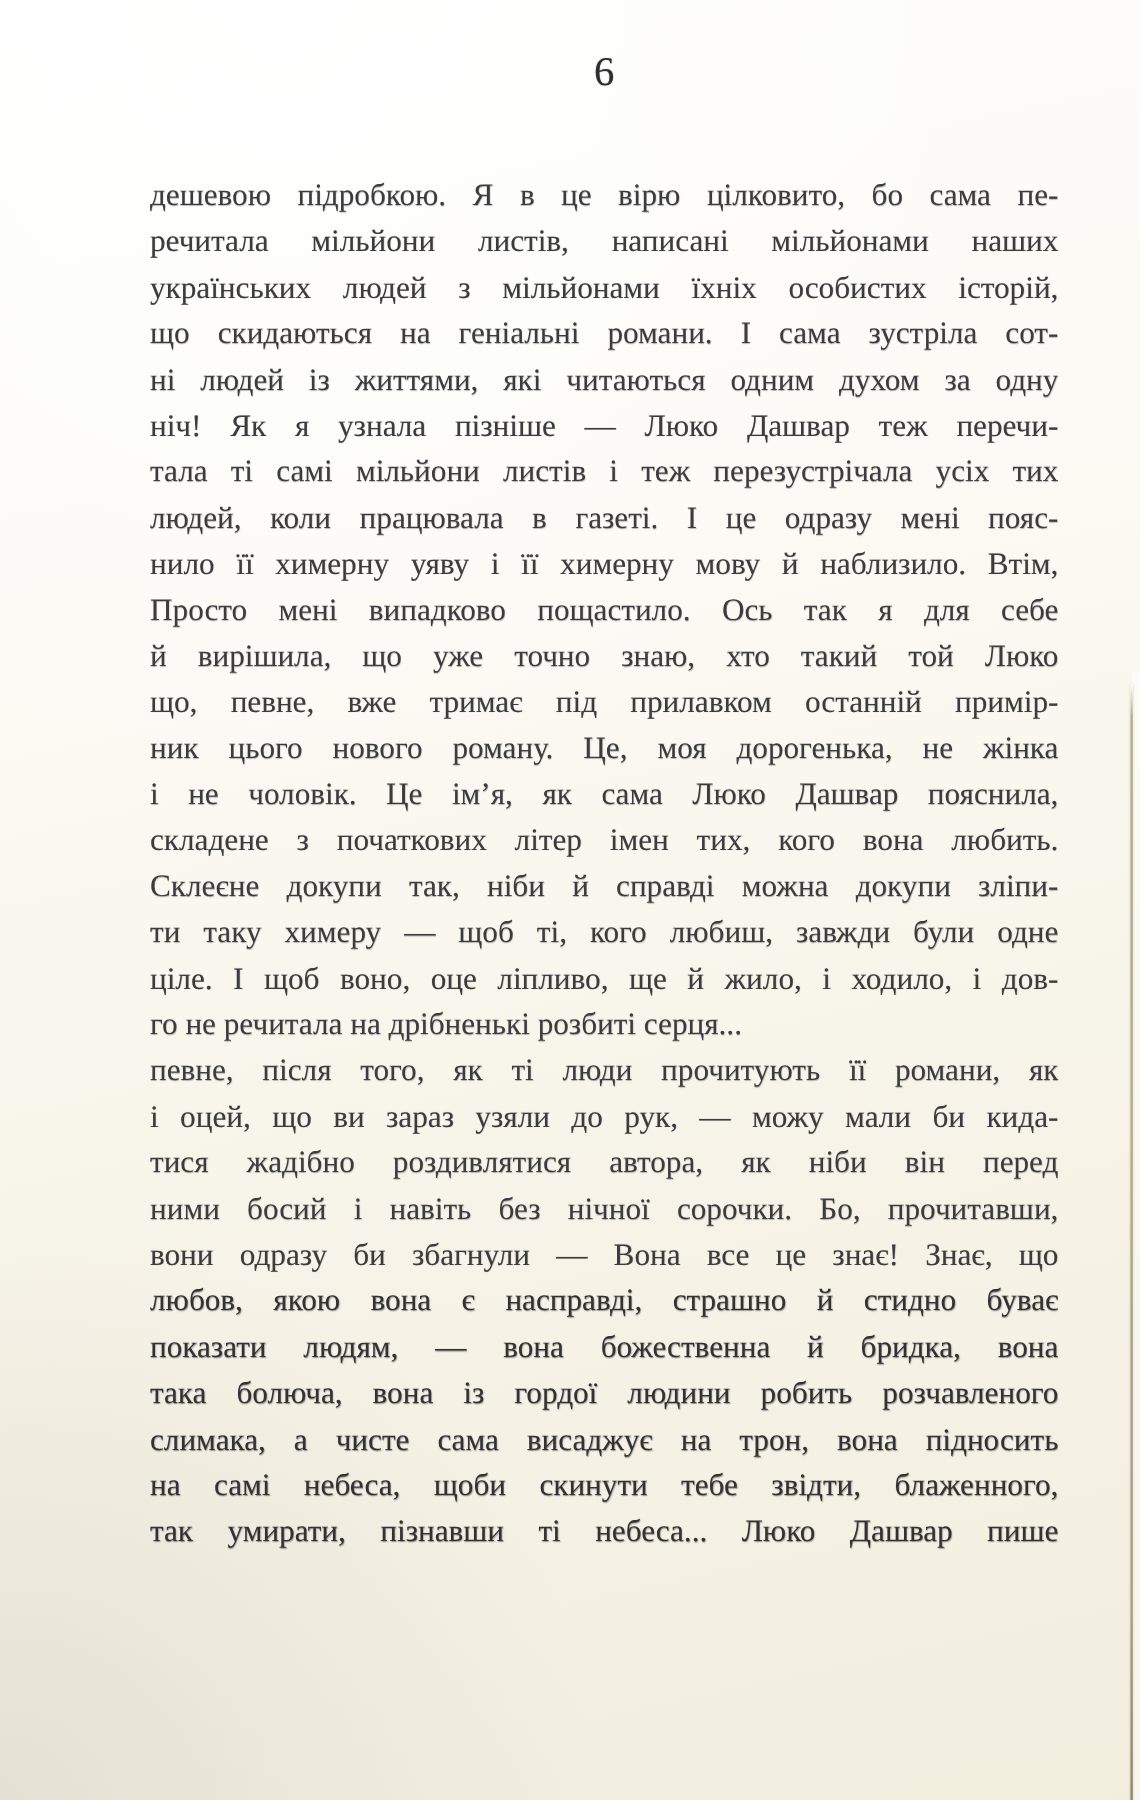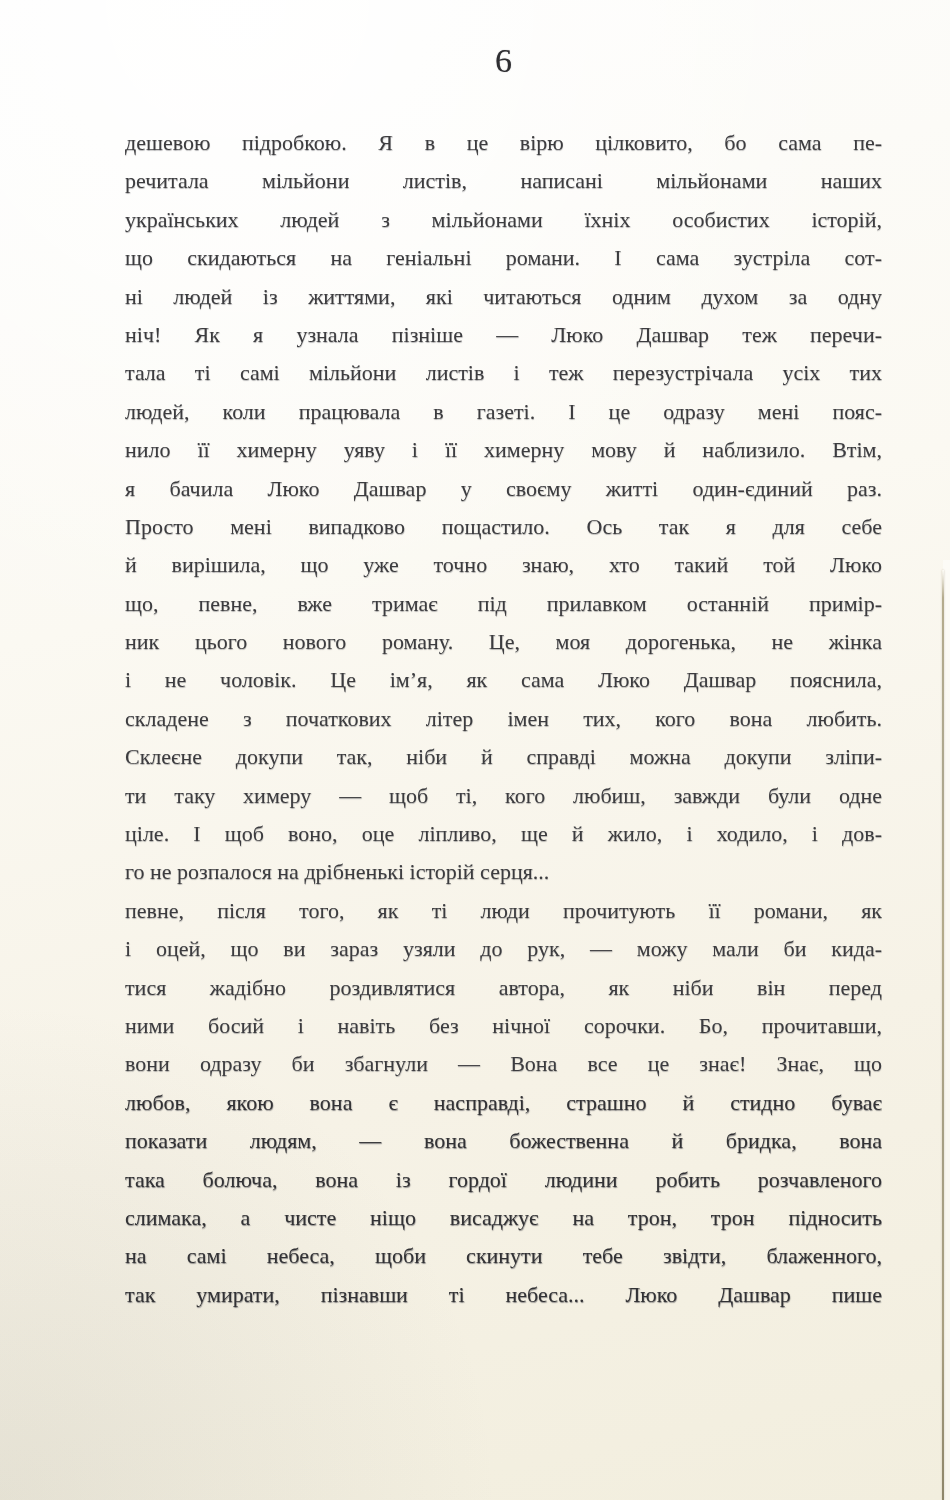--- a/index.html
+++ b/index.html
@@ -13,22 +13,22 @@
       radial-gradient(circle at 0% 100%, rgba(150,148,138,0.16), rgba(150,148,138,0) 28%),
       radial-gradient(120% 80% at 25% 0%, rgba(255,255,255,0.95), rgba(255,255,255,0) 55%),
       linear-gradient(168deg, #fdfdfc 0%, #fbf9f2 38%, #f6f2e6 70%, #f2eede 100%);
   }
   .page-number {
     position:absolute; top:42px; left:125px; width:757px;
     text-align:center; font-size:34px; color:#2e2e31;
     text-shadow:0 0 1px rgba(70,70,80,0.55);
   }
   .text-block {
-    position:absolute; left:125px; top:124px; width:757px;
-    font-size:22px; color:#3c3c3f;
+    position:absolute; left:125px; top:144px; width:757px;
+    font-size:26px; color:#3c3c3f;
     text-shadow:0.3px 0.5px 0.8px rgba(95,95,100,0.45);
     font-family:Liberation Serif, serif;
   }
   .line {
     height:38.4px; line-height:38.4px; overflow:hidden;
     text-align:justify; text-align-last:justify;
   }
   .line.end { text-align-last:left; }
   .line.indent { text-indent:40px; }
   
@@ -65,43 +65,42 @@
     <div class="para para1">
       <div class="line">дешевою підробкою. Я в це вірю цілковито, бо сама пе-</div>
       <div class="line">речитала мільйони листів, написані мільйонами наших</div>
       <div class="line">українських людей з мільйонами їхніх особистих історій,</div>
       <div class="line">що скидаються на геніальні романи. І сама зустріла сот-</div>
       <div class="line">ні людей із життями, які читаються одним духом за одну</div>
       <div class="line">ніч! Як я узнала пізніше — Люко Дашвар теж перечи-</div>
       <div class="line">тала ті самі мільйони листів і теж перезустрічала усіх тих</div>
       <div class="line">людей, коли працювала в газеті. І це одразу мені пояс-</div>
       <div class="line">нило її химерну уяву і її химерну мову й наблизило. Втім,</div>
-      <div class="line">я бачила Люко Дашвар у своєму житті один-єдиний раз.</div>
       <div class="line">Просто мені випадково пощастило. Ось так я для себе</div>
       <div class="line">й вирішила, що уже точно знаю, хто такий той Люко</div>
       <div class="line">що, певне, вже тримає під прилавком останній примір-</div>
       <div class="line">ник цього нового роману. Це, моя дорогенька, не жінка</div>
       <div class="line">і не чоловік. Це ім’я, як сама Люко Дашвар пояснила,</div>
       <div class="line">складене з початкових літер імен тих, кого вона любить.</div>
       <div class="line">Склеєне докупи так, ніби й справді можна докупи зліпи-</div>
       <div class="line">ти таку химеру — щоб ті, кого любиш, завжди були одне</div>
       <div class="line">ціле. І щоб воно, оце ліпливо, ще й жило, і ходило, і дов-</div>
-      <div class="line end">го не розпалося на дрібненькі історій серця...</div>
+      <div class="line end">го не речитала на дрібненькі розбиті серця...</div>
     </div>
 
     <div class="para para2">
       <div class="line">певне, після того, як ті люди прочитують її романи, як</div>
       <div class="line">і оцей, що ви зараз узяли до рук, — можу мали би кида-</div>
       <div class="line">тися жадібно роздивлятися автора, як ніби він перед</div>
       <div class="line">ними босий і навіть без нічної сорочки. Бо, прочитавши,</div>
       <div class="line">вони одразу би збагнули — Вона все це знає! Знає, що</div>
       <div class="line">любов, якою вона є насправді, страшно й стидно буває</div>
       <div class="line">показати людям, — вона божественна й бридка, вона</div>
       <div class="line">така болюча, вона із гордої людини робить розчавленого</div>
-      <div class="line">слимака, а чисте ніщо висаджує на трон, трон підносить</div>
+      <div class="line">слимака, а чисте сама висаджує на трон, вона підносить</div>
       <div class="line">на самі небеса, щоби скинути тебе звідти, блаженного,</div>
       <div class="line">так умирати, пізнавши ті небеса... Люко Дашвар пише</div>
     </div>
 
   </div>
 
   <div class="edge-light"></div>
   <div class="edge-line"></div>
 </div>
 

